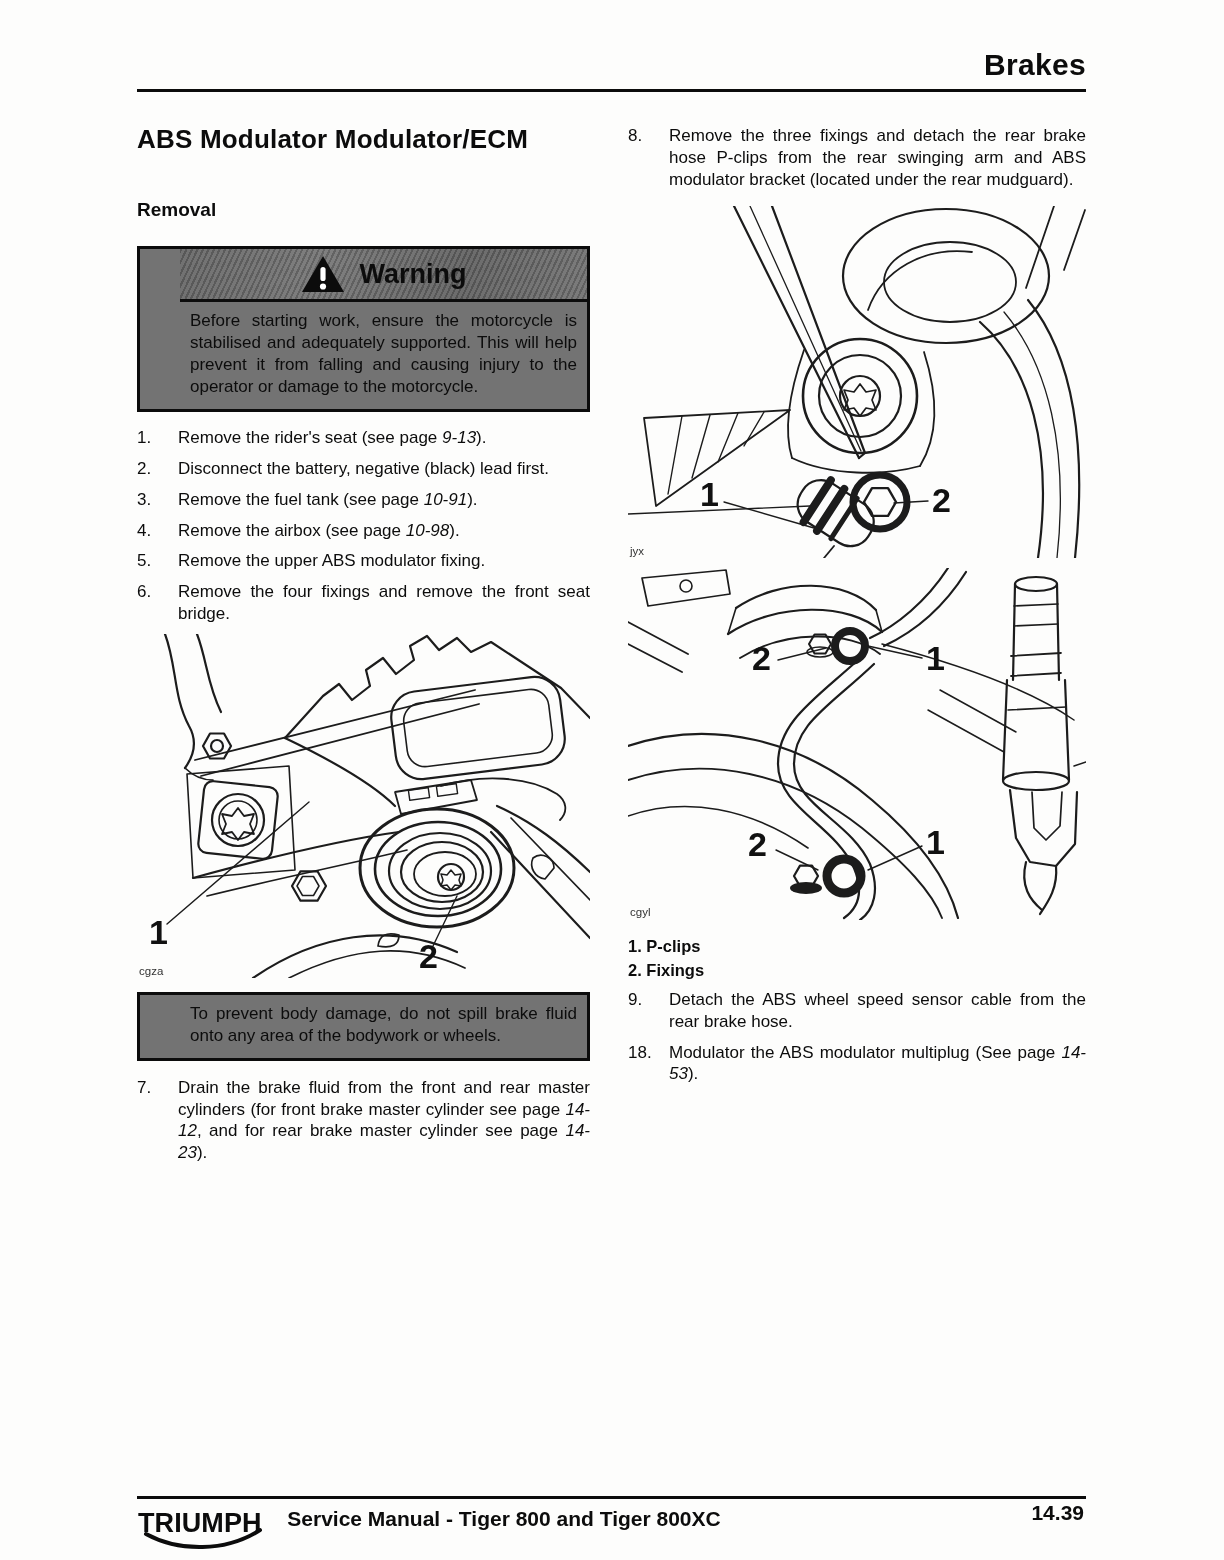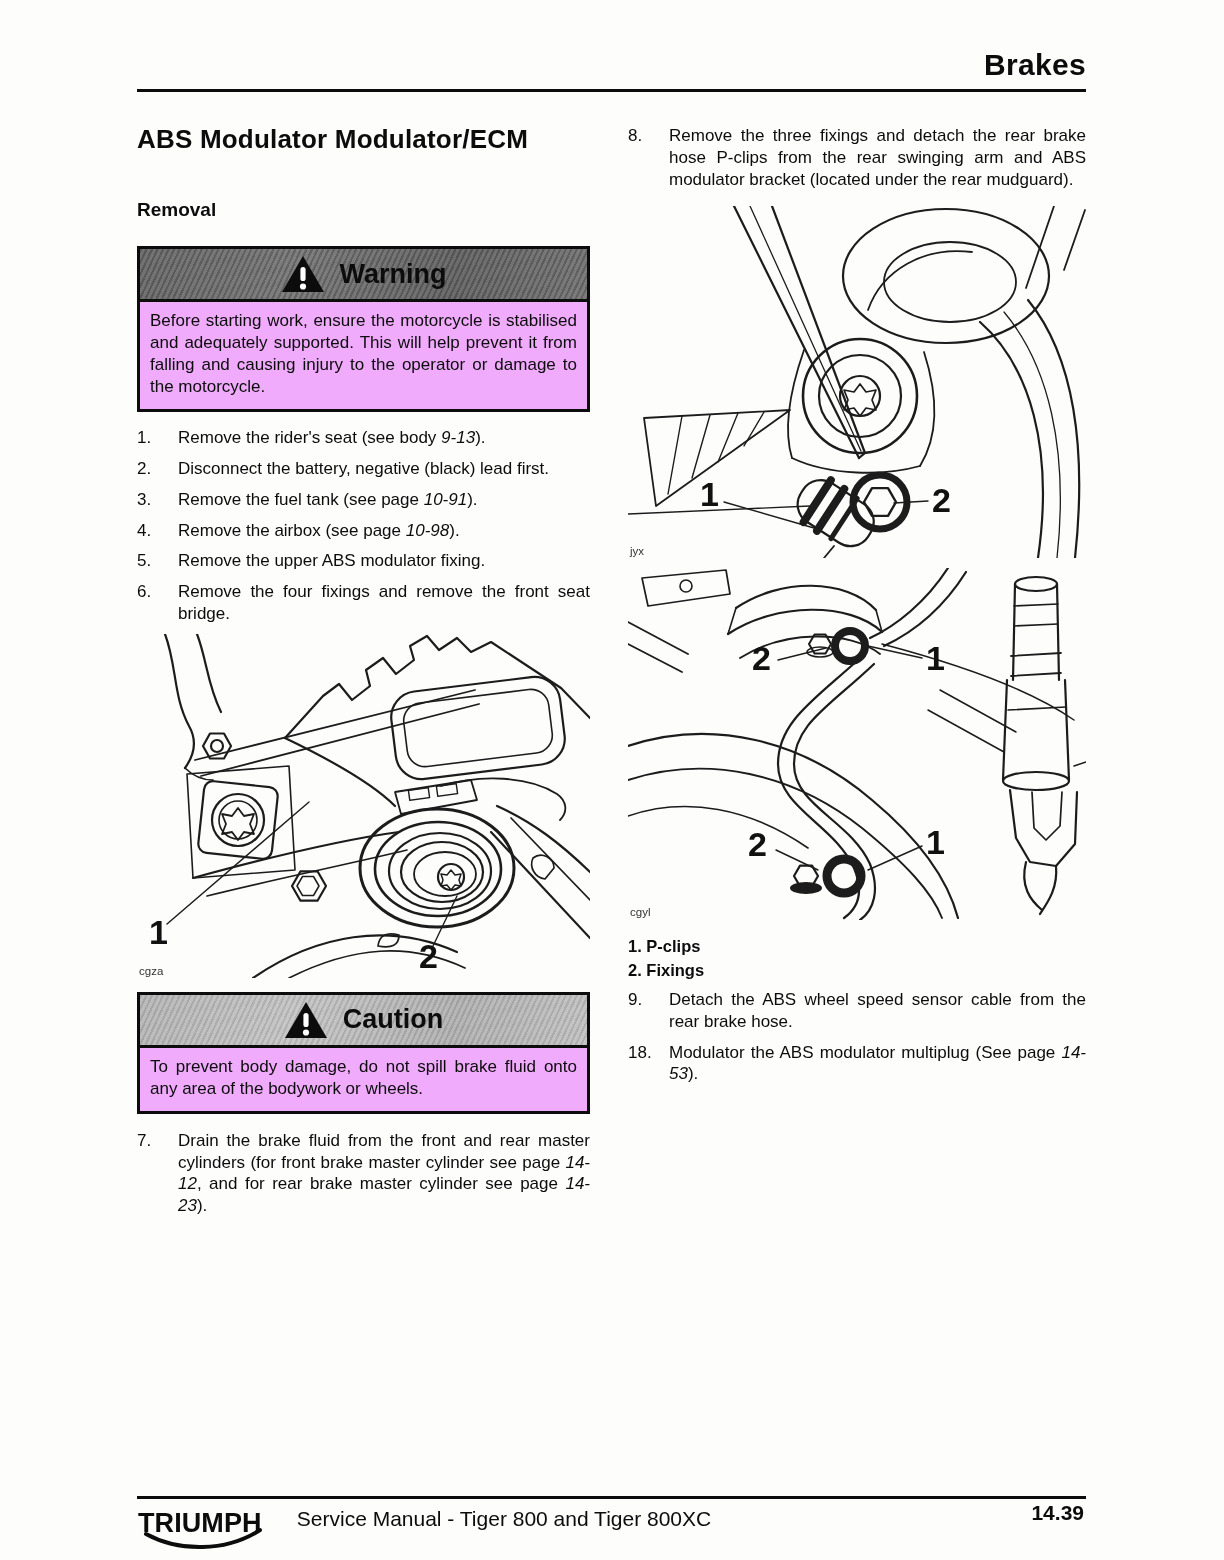--- a/index.html
+++ b/index.html
@@ -12,21 +12,21 @@
   #header-rule{left:137px;width:949px;top:89px;height:3px;}
   #footer-rule{left:137px;width:949px;top:1496px;height:3px;}
   .section-title{
     position:absolute;top:48px;left:137px;width:949px;text-align:right;
     font-size:30px;font-weight:bold;letter-spacing:.3px;
   }
   .col-left{position:absolute;left:137px;top:118px;width:453px;}
   .col-right{position:absolute;left:628px;top:118px;width:458px;}
   .doc-title{font-size:26px;font-weight:bold;margin:6px 0 0 0;letter-spacing:.2px;}
   .doc-sub{font-size:19px;font-weight:bold;margin:44px 0 0 0;}
-  .alert{border:3px solid #0c0c0c;margin-top:25px;background:#f0abfc;}
+  .alert{border:3px solid #0c0c0c;margin-top:25px;background:#737373;padding-left:40px;}
   .alert-head{
     display:flex;align-items:center;justify-content:center;gap:15px;
     height:50px;border-bottom:3px solid #0c0c0c;
   }
   .alert-head.warn{
     background:
       repeating-linear-gradient(115deg, rgba(0,0,0,.16) 0 2px, rgba(255,255,255,.06) 2px 5px),
       linear-gradient(100deg,#686868,#777 35%,#636363 70%,#747474);
   }
   .alert-head.caution{
@@ -40,21 +40,21 @@
   .step{display:flex;margin-bottom:9px;font-size:17px;line-height:1.28;}
   .step-num{flex:0 0 41px;}
   .step-text{flex:1;text-align:justify;}
   .step-text i{font-style:italic;}
   figure{margin:8px 0 0 0;}
   .fig-svg{display:block;}
   .fig-captions{font-size:16.5px;font-weight:bold;line-height:1.45;margin-top:15px;}
   .mt16{margin-top:16px;} .mt10{margin-top:10px;} .mt14{margin-top:14px;}
   .mt7{margin-top:7px;} .mt6{margin-top:6px;}
   .footer-brand{position:absolute;left:134px;top:1500px;}
-  .footer-center{position:absolute;top:1507px;left:0;width:1008px;text-align:center;font-size:21px;font-weight:normal;}
+  .footer-center{position:absolute;top:1507px;left:0;width:1008px;text-align:center;font-size:21px;font-weight:bold;}
   .footer-page{position:absolute;top:1501px;right:140px;font-size:21px;font-weight:bold;}
   .callout{font-weight:bold;font-size:34px;fill:#111;}
   .figcode{font-size:11.5px;fill:#333;}
 </style>
 </head>
 <body>
 
 <div class="section-title">Brakes</div>
 <div class="rule" id="header-rule"></div>
 
@@ -70,21 +70,21 @@
         <circle cx="22" cy="31.5" r="3.1" fill="#fff"></circle>
       </svg>
       <span class="alert-title">Warning</span>
     </div>
     <div class="alert-body">Before starting work, ensure the motorcycle is stabilised and adequately supported. This will help prevent it from falling and causing injury to the operator or damage to the motorcycle.</div>
   </div>
 
   <div class="steps">
     <div class="step">
         <span class="step-num">1.</span>
-        <span class="step-text"><span>Remove the rider's seat (see body </span><i>9-13</i><span>).</span></span>
+        <span class="step-text"><span>Remove the rider's seat (see page </span><i>9-13</i><span>).</span></span>
       </div>
     <div class="step">
         <span class="step-num">2.</span>
         <span class="step-text"><span>Disconnect the battery, negative (black) lead first.</span></span>
       </div>
     <div class="step">
         <span class="step-num">3.</span>
         <span class="step-text"><span>Remove the fuel tank (see page </span><i>10-91</i><span>).</span></span>
       </div>
     <div class="step">
@@ -145,28 +145,20 @@
         <path d="M30,290 L172,168" stroke-width="1.4"></path>
         <path d="M296,312 L320,262" stroke-width="1.4"></path>
       </g>
       <text class="callout" x="12" y="310">1</text>
       <text class="callout" x="282" y="334">2</text>
       <text class="figcode" x="2" y="341">cgza</text>
     </svg>
   </figure>
 
   <div class="alert mt14">
-    <div class="alert-head caution">
-      <svg width="44" height="38" viewBox="0 0 44 38">
-        <path d="M22,1 L43,37 L1,37 Z" fill="#0c0c0c"></path>
-        <rect x="19.4" y="12" width="5.2" height="14" rx="2.6" fill="#fff"></rect>
-        <circle cx="22" cy="31.5" r="3.1" fill="#fff"></circle>
-      </svg>
-      <span class="alert-title">Caution</span>
-    </div>
     <div class="alert-body">To prevent body damage, do not spill brake fluid onto any area of the bodywork or wheels.</div>
   </div>
 
   <div class="steps mt16">
     <div class="step">
         <span class="step-num">7.</span>
         <span class="step-text"><span>Drain the brake fluid from the front and rear master cylinders (for front brake master cylinder see page </span><i>14-12</i><span>, and for rear brake master cylinder see page </span><i>14-23</i><span>).</span></span>
       </div>
   </div>
 </div>

